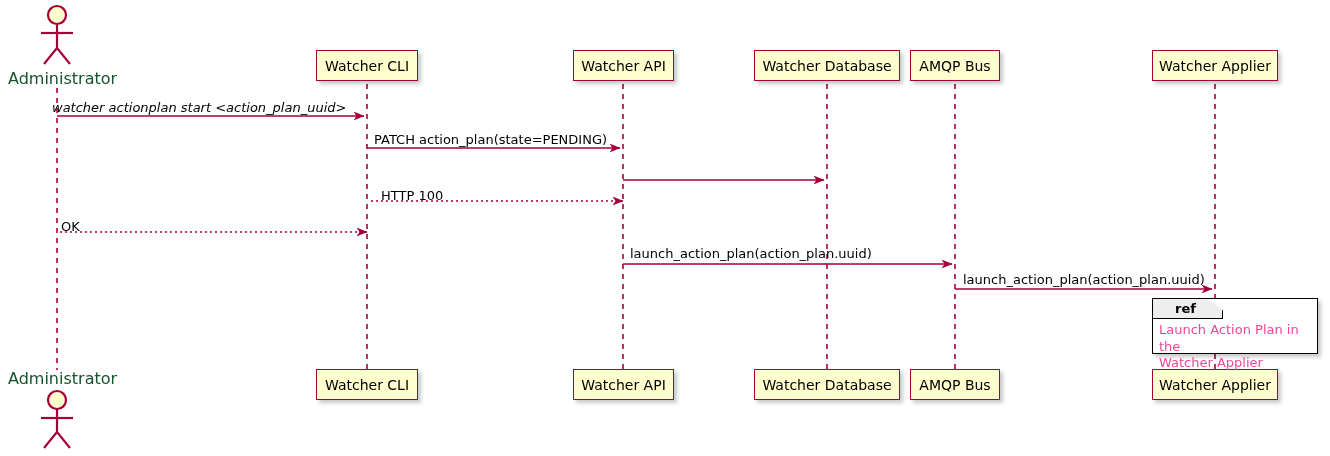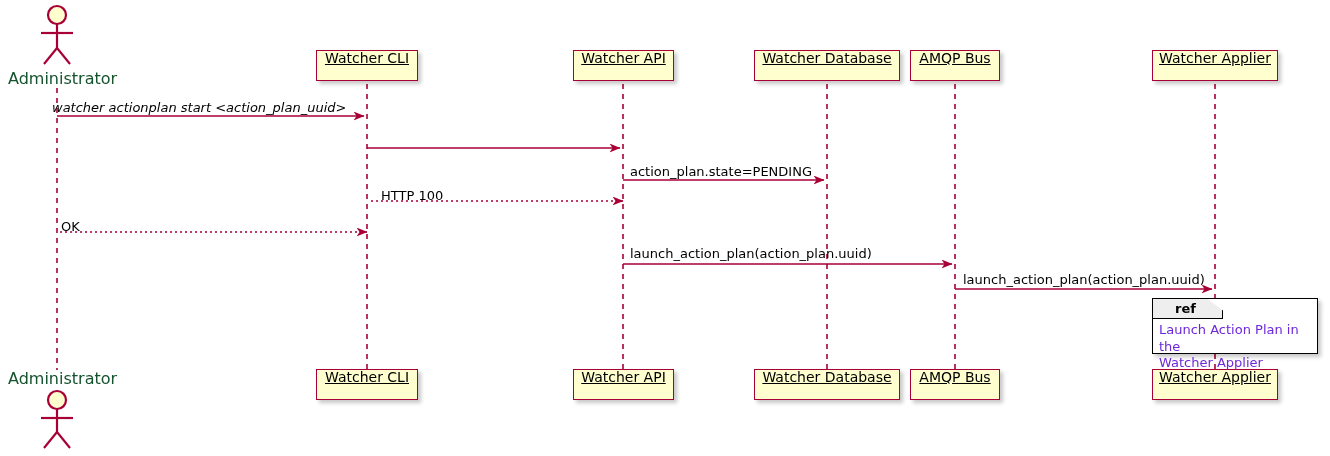--- a/index.html
+++ b/index.html
@@ -27,25 +27,25 @@
   
   .participant {
     position: absolute;
     box-sizing: border-box;
     background: #FEFECE;
     border: 1.5px solid #A80036;
     color: #000000;
     font-size: 14px;
     line-height: 1;
     display: flex;
+    align-items: center;
     justify-content: center;
     white-space: nowrap;
     box-shadow: 3px 3px 4px rgba(0,0,0,0.22);
     z-index: 5;
-    text-decoration: underline;
   }
   
   .actor-label {
     position: absolute;
     font-size: 16px;
     color: #14532d;
     white-space: nowrap;
     z-index: 5;
   }
   
@@ -79,21 +79,21 @@
     display: flex;
     align-items: center;
     padding-left: 22px;
   }
   .ref-tab-clip {
     clip-path: polygon(0 0, 78% 0, 100% 58%, 100% 100%, 0 100%);
   }
   .ref-text {
     position: absolute;
     font-size: 13px;
-    color: #6d28d9;
+    color: #ec4899;
     line-height: 1.28;
     white-space: pre-line;
   }
 </style>
 </head>
 <body>
 
 <div id="diagram">
 
   <svg class="svg-layer" viewBox="0 0 1330 456">
@@ -171,21 +171,21 @@
     <span>Watcher Database</span>
   </div>
   <div class="participant" style="left:910px; top:369px; width:90px; height:31px;">
     <span>AMQP Bus</span>
   </div>
   <div class="participant" style="left:1152px; top:369px; width:126px; height:31px;">
     <span>Watcher Applier</span>
   </div>
 
   <div class="msg-label" style="left:52px; top:100px;font-style:italic;">watcher actionplan start &lt;action_plan_uuid&gt;</div>
-  <div class="msg-label" style="left:630px; top:164px;">action_plan.state=PENDING</div>
+  <div class="msg-label" style="left:374px; top:132px;">PATCH action_plan(state=PENDING)</div>
   <div class="msg-label" style="left:381px; top:188px;">HTTP 100</div>
   <div class="msg-label" style="left:61px; top:219px;">OK</div>
   <div class="msg-label" style="left:630px; top:246px;">launch_action_plan(action_plan.uuid)</div>
   <div class="msg-label" style="left:963px; top:272px;">launch_action_plan(action_plan.uuid)</div>
 
   <div class="ref-box" style="left:1152px; top:298px; width:166px; height:56px;">
     <div class="ref-tab ref-tab-clip" style="width:70px; height:20px;">
       <span>ref</span>
     </div>
     <div class="ref-text" style="left:6px; top:23px; width:158px;">Launch Action Plan in the

